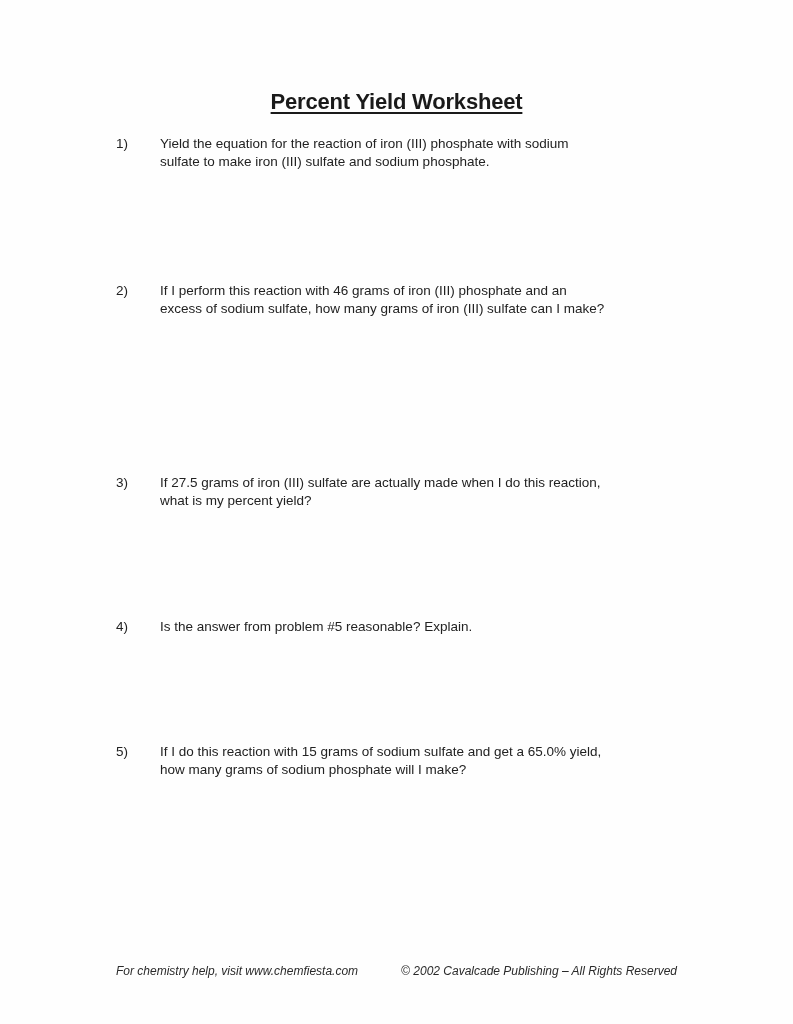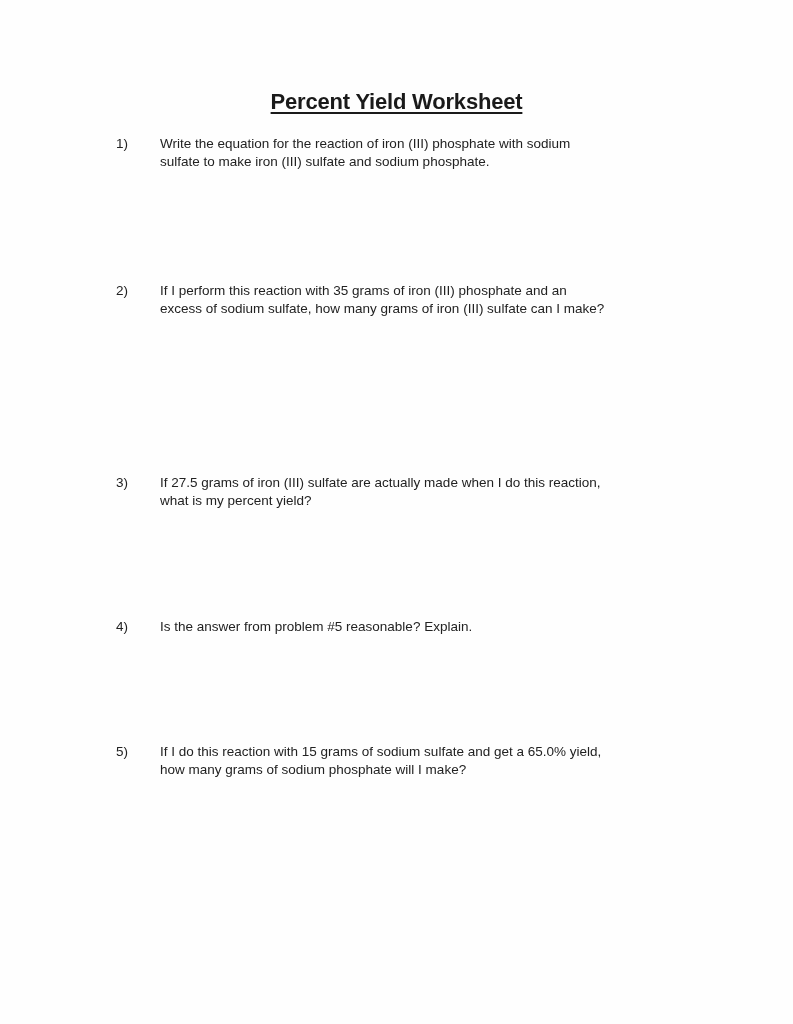--- a/index.html
+++ b/index.html
@@ -67,41 +67,45 @@
 </style>
 </head>
 <body>
 
 <div class="page">
 
   <h1 class="title">Percent Yield Worksheet</h1>
 
   <div class="question q1">
     <span class="qnum">1)</span>
-    <div class="qtext">Write the equation for the reaction of iron (III) phosphate with sodium
+    <div class="qtext">Yield the equation for the reaction of iron (III) phosphate with sodium
 sulfate to make iron (III) sulfate and sodium phosphate.</div>
   </div>
 
   <div class="question q2">
     <span class="qnum">2)</span>
-    <div class="qtext">If I perform this reaction with 35 grams of iron (III) phosphate and an
+    <div class="qtext">If I perform this reaction with 46 grams of iron (III) phosphate and an
 excess of sodium sulfate, how many grams of iron (III) sulfate can I make?</div>
   </div>
 
   <div class="question q3">
     <span class="qnum">3)</span>
     <div class="qtext">If 27.5 grams of iron (III) sulfate are actually made when I do this reaction,
 what is my percent yield?</div>
   </div>
 
   <div class="question q4">
     <span class="qnum">4)</span>
     <div class="qtext">Is the answer from problem #5 reasonable?  Explain.</div>
   </div>
 
   <div class="question q5">
     <span class="qnum">5)</span>
     <div class="qtext">If I do this reaction with 15 grams of sodium sulfate and get a 65.0% yield,
 how many grams of sodium phosphate will I make?</div>
   </div>
 
+  <div class="footer">
+    <span>For chemistry help, visit www.chemfiesta.com</span>
+    <span>© 2002 Cavalcade Publishing – All Rights Reserved</span>
+  </div>
 
 </div>
 
 </body></html>

